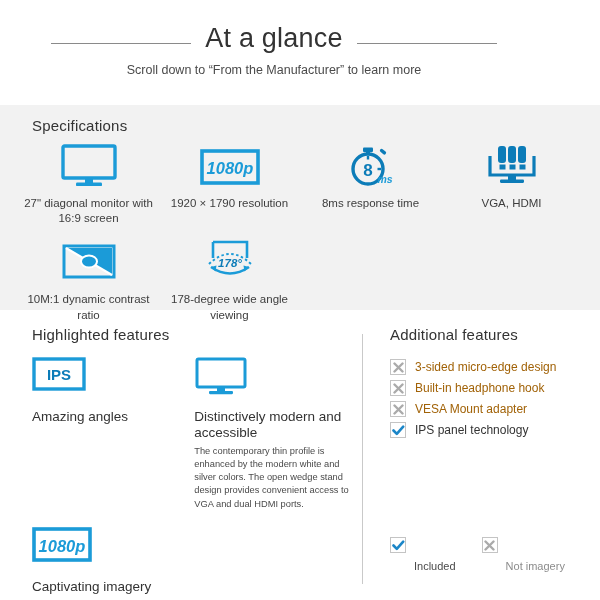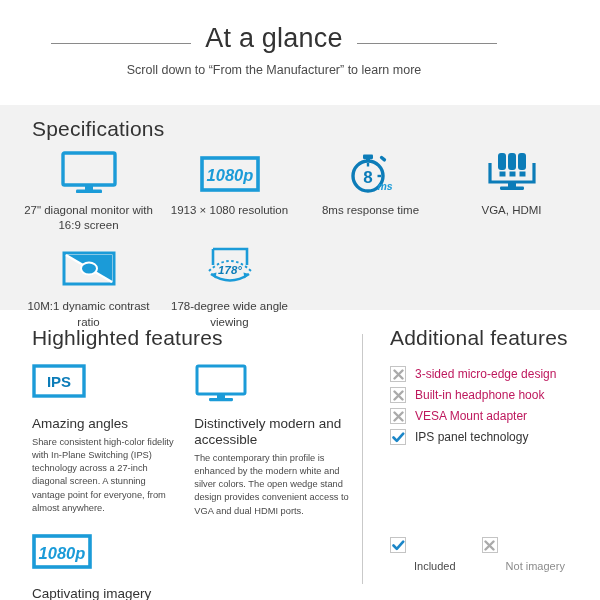--- a/index.html
+++ b/index.html
@@ -26,21 +26,21 @@
   .subtitle {
     margin-top: 9px; font-size: 12.5px; color: #4a4a4a; font-weight: 400;
   }
 
   
   .spec-band {
     position: absolute; left: 0; top: 105px; width: 600px; height: 205px;
     background: #f2f2f2;
   }
   .section-h {
-    font-size: 21px; font-weight: 400; color: #333333; letter-spacing: .2px;
+    font-size: 15px; font-weight: 400; color: #333333; letter-spacing: .2px;
   }
   .spec-band .section-h { padding: 12px 0 0 32px; }
 
   .spec-grid {
     display: grid;
     grid-template-columns: repeat(4, 1fr);
     padding: 8px 18px 0 18px;
   }
   .spec-grid.row2 { grid-template-columns: repeat(4, 1fr); padding-top: 12px; }
   .spec-cell {
@@ -71,21 +71,21 @@
     font-size: 13.5px; color: #333333; font-weight: 400; line-height: 1.18;
     margin-bottom: 4px;
   }
   .feat-body { font-size: 9.3px; line-height: 1.42; color: #4a4a4a; }
 
   .feat-bottom { margin-top: 16px; width: 290px; }
 
   
   .add-list { margin-top: 16px; display: flex; flex-direction: column; gap: 5px; }
   .add-item { display: flex; align-items: center; gap: 9px; }
-  .add-text { font-size: 12px; color: #be185d; }
+  .add-text { font-size: 12px; color: #a16207; }
   .add-text.on { color: #333333; }
 
   .box {
     width: 16px; height: 16px; border: 1px solid #c4c4c4; background: #fff;
     display: flex; align-items: center; justify-content: center; flex: 0 0 auto;
   }
   .legend {
     position: absolute; left: 28px; bottom: 28px;
     display: flex; align-items: center; gap: 8px;
   }
@@ -123,21 +123,21 @@
         <div class="spec-label">27" diagonal monitor with 16:9 screen</div>
       </div>
 
       <div class="spec-cell">
         <div class="spec-icon">
           <svg width="62" height="40" viewBox="0 0 62 40">
             <rect x="3" y="3" width="56" height="32" fill="none" stroke="#1b9bd8" stroke-width="3.6"></rect>
             <text x="31" y="26" text-anchor="middle" fill="#1b9bd8" font-family="Liberation Sans, sans-serif" font-size="16.5" font-weight="bold" font-style="italic">1080p</text>
           </svg>
         </div>
-        <div class="spec-label">1913 × 1080 resolution</div>
+        <div class="spec-label">1920 × 1790 resolution</div>
       </div>
 
       <div class="spec-cell">
         <div class="spec-icon">
           <svg width="56" height="46" viewBox="0 0 56 46">
             <circle cx="25" cy="27" r="15" fill="none" stroke="#0c7cb8" stroke-width="3.4"></circle>
             <rect x="20" y="5.5" width="10" height="4.5" rx="1" fill="#0c7cb8"></rect>
             <rect x="23" y="9" width="4" height="4" fill="#0c7cb8"></rect>
             <rect x="36.5" y="8" width="7" height="3.4" rx="1.6" fill="#0c7cb8" transform="rotate(40 40 9.7)"></rect>
             <line x1="25" y1="14" x2="25" y2="17.5" stroke="#0c7cb8" stroke-width="2.4"></line>
@@ -212,21 +212,20 @@
         <div class="feat-row">
 
           <div class="feat">
             <div class="feat-icon">
               <svg width="54" height="34" viewBox="0 0 54 34">
                 <rect x="2" y="2" width="50" height="30" fill="none" stroke="#1b9bd8" stroke-width="3.4"></rect>
                 <text x="27" y="23" text-anchor="middle" fill="#0c7cb8" font-family="Liberation Sans, sans-serif" font-size="15" font-weight="bold">IPS</text>
               </svg>
             </div>
             <div class="feat-title">Amazing angles</div>
-            <div class="feat-body">Share consistent high-color fidelity with In-Plane Switching (IPS) technology across a 27-inch diagonal screen. A stunning vantage point for everyone, from almost anywhere.</div>
           </div>
 
           <div class="feat wide">
             <div class="feat-icon">
               <svg width="54" height="40" viewBox="0 0 54 40">
                 <rect x="3" y="2" width="48" height="28" rx="1.5" fill="none" stroke="#1b9bd8" stroke-width="3"></rect>
                 <rect x="23" y="30" width="8" height="4.5" fill="#1b9bd8"></rect>
                 <rect x="15" y="34" width="24" height="3.2" rx="1.1" fill="#1b9bd8"></rect>
               </svg>
             </div>

